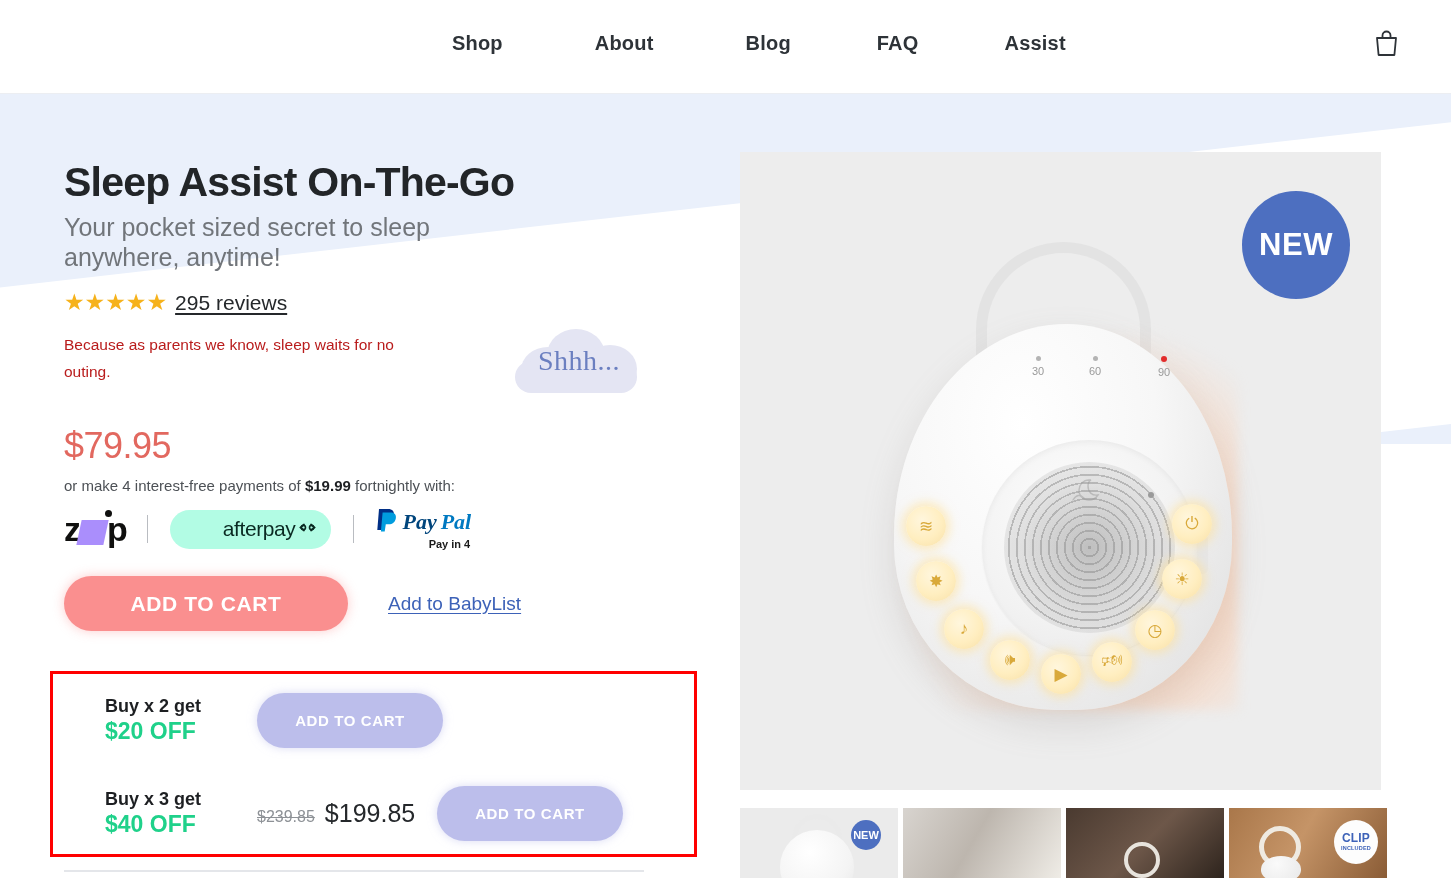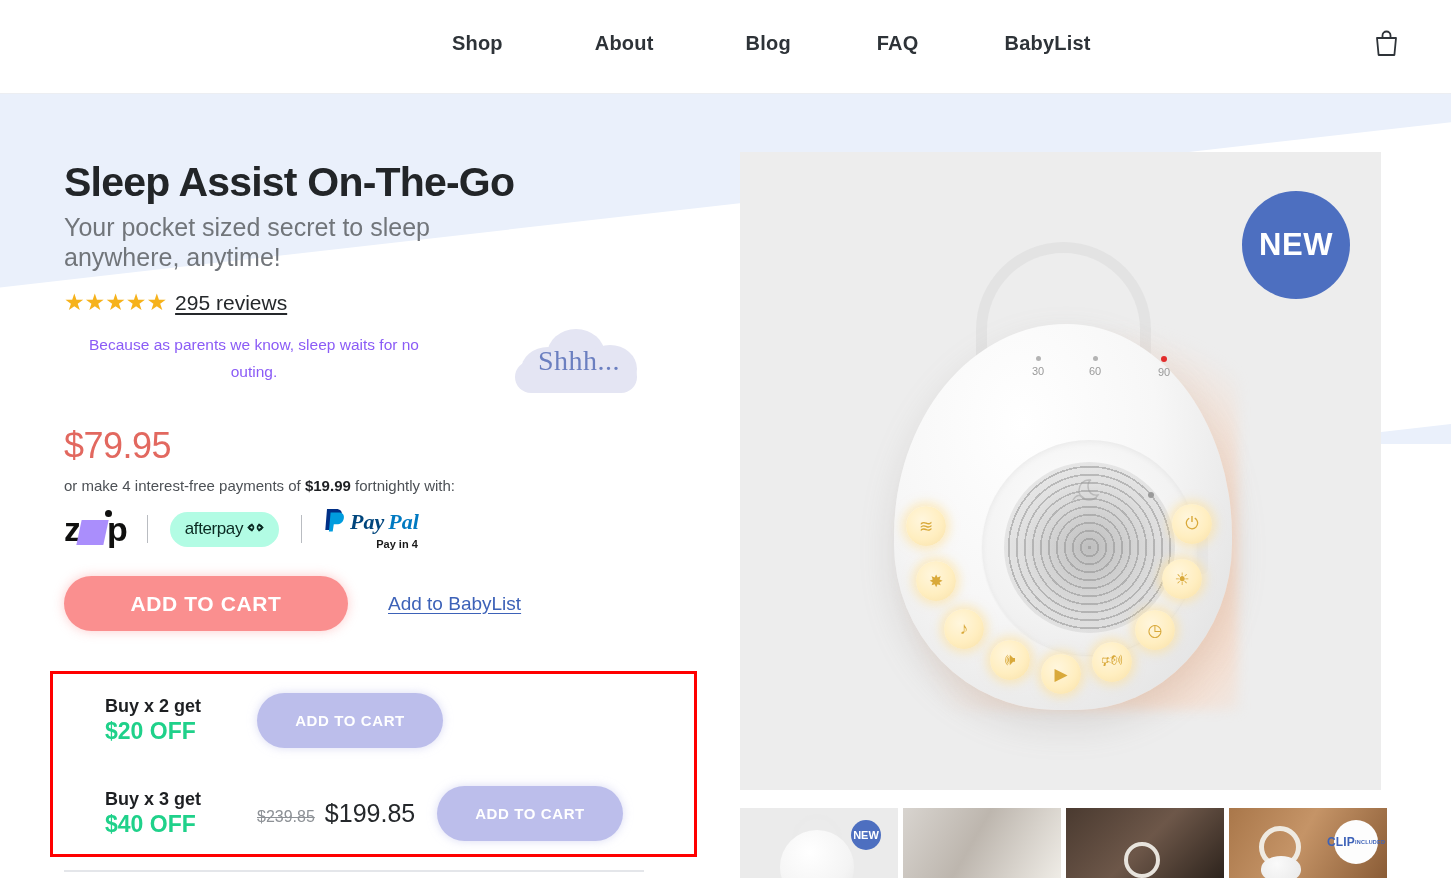--- a/index.html
+++ b/index.html
@@ -75,22 +75,22 @@
   }
   .rating-row {
     margin-top: 18px; display: flex; align-items: center; gap: 8px;
   }
   .stars { display: flex; gap: 1px; font-size: 23px; color: #f6b21b; line-height: 1; letter-spacing: 0px; }
   .reviews-link {
     font-size: 21px; color: #25282b; text-decoration: underline;
     text-underline-offset: 3px; cursor: pointer;
   }
   .tagline {
-    margin-top: 16px; font-size: 15.5px; color: #8b5cf6;
-    line-height: 1.75; max-width: 380px; text-align: center;
+    margin-top: 16px; font-size: 15.5px; color: #b91c1c;
+    line-height: 1.75; max-width: 380px;
   }
   .price {
     margin-top: 40px;
     font-size: 36px; color: #e2685f; letter-spacing: -0.5px;
   }
   .installment {
     margin-top: 10px; font-size: 15px; color: #4d5156;
   }
   .installment b { color: #1d1f22; font-weight: bold; }
 
@@ -112,21 +112,21 @@
     position: absolute; width: 7px; height: 7px; border-radius: 50%;
     background: #10100f; left: 41px; top: -2px;
   }
   .pay-div {
     width: 1px; height: 28px; background: #b9bcc1; margin: 0 22px;
   }
   .afterpay {
     background: #b2fce4; border-radius: 30px;
     padding: 7px 15px 8px; display: flex; align-items: center; gap: 4px;
   }
-  .afterpay-txt { font-size: 17px; color: #0a2a22; letter-spacing: -0.4px; }
+  .afterpay-txt { font-size: 21px; color: #0a2a22; letter-spacing: -0.4px; margin-left: 38px; }
   .paypal { display: flex; flex-direction: column; align-items: flex-end; }
   .paypal-main { display: flex; align-items: center; gap: 4px; }
   .pp-word {
     font-family: "Liberation Serif", serif; font-style: italic; font-weight: bold;
     font-size: 22px; line-height: 1;
   }
   .pp-pay { color: #00457c; }
   .pp-pal { color: #0079c1; }
   .pp-sub { font-size: 11px; font-weight: bold; color: #1a1a1a; margin-top: 2px; margin-right: 1px; }
 
@@ -287,21 +287,21 @@
   .t-newbadge {
     position: absolute; right: 17px; top: 12px;
     width: 30px; height: 30px; border-radius: 50%;
     background: #4d6fc0; color: #fff; font-size: 11px; font-weight: bold;
     display: flex; align-items: center; justify-content: center;
   }
   .t-clipbadge {
     position: absolute; right: 9px; top: 12px;
     width: 44px; height: 44px; border-radius: 50%;
     background: #fdfdfd; color: #3d62b8;
-    display: flex; flex-direction: row; align-items: center; justify-content: center;
+    display: flex; flex-direction: column; align-items: center; justify-content: center;
     line-height: 1;
   }
   .t-clip-a { font-size: 12px; font-weight: bold; letter-spacing: 0.2px; }
   .t-clip-b { font-size: 5.5px; font-weight: bold; margin-top: 2px; letter-spacing: 0.2px; }
   .t1-dev {
     position: absolute; left: 40px; top: 22px; width: 74px; height: 74px;
     border-radius: 50%;
     background: radial-gradient(circle at 40% 30%, #ffffff 0%, #f4f4f4 60%, #e4e4e4 100%);
   }
   .t1-ring {
@@ -332,21 +332,21 @@
 
     <div class="nav">
       <span class="nav-item">Shop</span>
       <span class="nav-gap"></span>
       <span class="nav-item">About</span>
       <span class="nav-gap"></span>
       <span class="nav-item">Blog</span>
       <span class="nav-gap-s"></span>
       <span class="nav-item">FAQ</span>
       <span class="nav-gap-s"></span>
-      <span class="nav-item">BabyList</span>
+      <span class="nav-item">Assist</span>
     </div>
 
     <div class="cart-btn">
       <span>
         <svg width="25" height="27" viewBox="0 0 25 27">
           <path d="M3 8h19l-1.6 17H4.6L3 8z" fill="none" stroke="#2e3338" stroke-width="1.8" stroke-linejoin="round"></path>
           <path d="M8.5 8V5.5a4 4 0 0 1 8 0V8" fill="none" stroke="#2e3338" stroke-width="1.8"></path>
         </svg>
       </span>
     </div>

